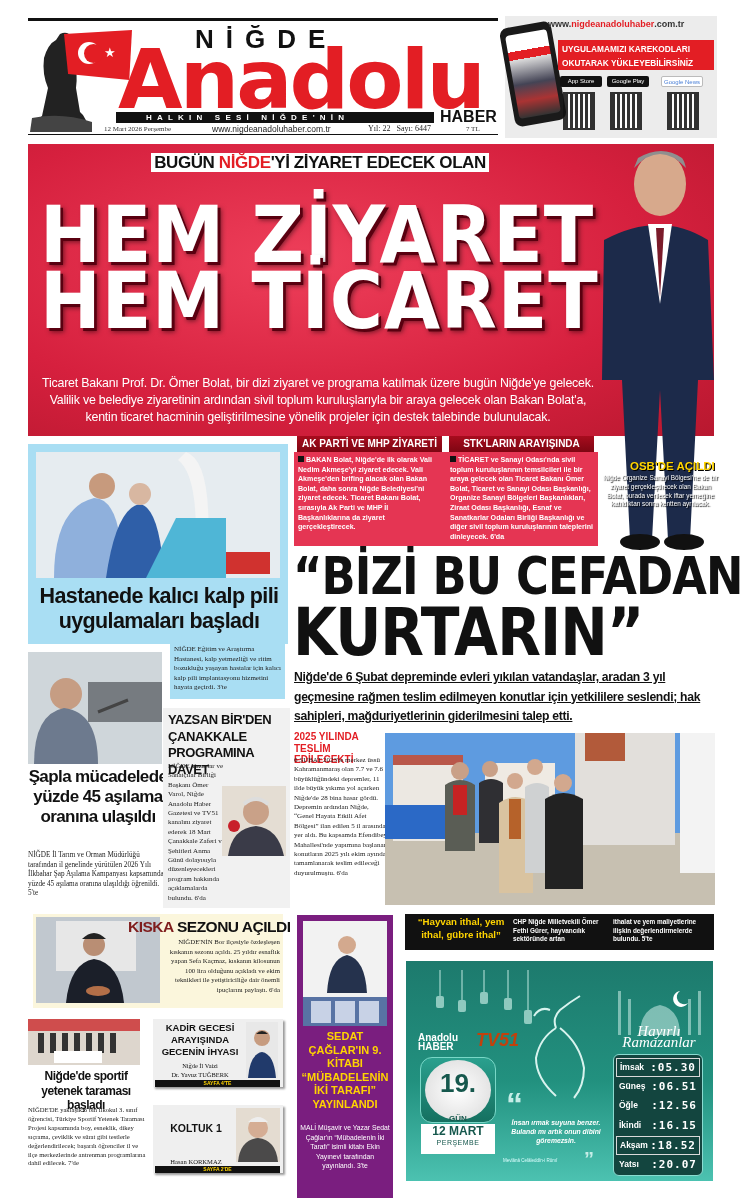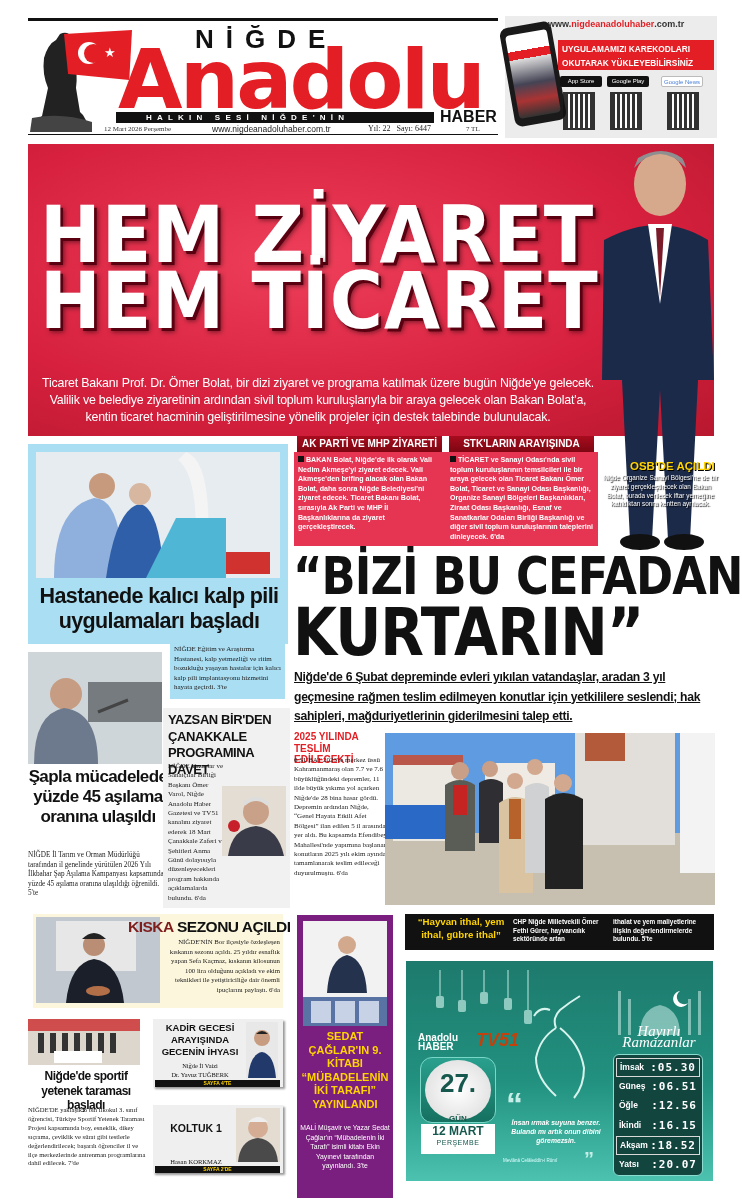--- a/index.html
+++ b/index.html
@@ -140,21 +140,21 @@
 <div class="abs" id="promo-red">UYGULAMAMIZI KAREKODLARI OKUTARAK YÜKLEYEBİLİRSİNİZ</div>
 <div class="abs store" style="left:560px;top:76px">App Store</div>
 <div class="abs store" style="left:607px;top:76px">Google Play</div>
 <div class="abs store" style="left:661px;top:76px;background:#fff;color:#4a7fd6;border:1px solid #bbb">Google News</div>
 <div class="abs qr" style="left:563px;top:92px"></div>
 <div class="abs qr" style="left:610px;top:92px"></div>
 <div class="abs qr" style="left:667px;top:92px"></div>
 
 <div class="abs" id="hero"></div>
 <div class="abs" id="hero-kicker">
-  <br>
+  <span class="kick-line"><span>BUGÜN </span><span class="red">NİĞDE</span><span>'Yİ ZİYARET EDECEK OLAN</span></span><br>
 </div>
 <div class="abs" id="hero-h1">
   <div>HEM ZİYARET</div>
   <div>HEM TİCARET</div>
 </div>
 <div class="abs" id="hero-body">Ticaret Bakanı Prof. Dr. Ömer Bolat, bir dizi ziyaret ve programa katılmak üzere bugün Niğde'ye gelecek. Valilik ve belediye ziyaretinin ardından sivil toplum kuruluşlarıyla bir araya gelecek olan Bakan Bolat'a, kentin ticaret hacminin geliştirilmesine yönelik projeler için destek talebinde bulunulacak.</div>
 <svg class="abs" id="minister" viewBox="0 0 116 410">
   <ellipse cx="62" cy="44" rx="26" ry="32" fill="#d7a98c"></ellipse>
   <path d="M36 28 q26-28 52 0 q-2-8-4-10 q-20-14-44 0z" fill="#8f8f8f"></path>
   <path d="M6 100 q56-30 104 0 l6 140 h-16 l-8 160 h-22 l-8-150 l-8 150 h-22 l-8-160 h-20z" fill="#1c2a4a"></path>
@@ -333,21 +333,21 @@
       <path d="M60 6 q-10 6-20 14 q-8 8-4 18"></path>
       <path d="M36 38 q-16 10-20 30 q0 20 20 38"></path>
       <path d="M40 38 q20 16 24 40 q0 18-10 30"></path>
       <path d="M30 20 q-10-4-16 6"></path>
     </g>
 </svg>
 <div class="abs" id="ram-logo" style="width:56px">Anadolu HABER</div>
 <div class="abs" id="tv51">TV51</div>
 <div class="abs" id="day-box"></div>
 <div class="abs" id="day-circle"></div>
-<div class="abs" id="day-num">27.</div>
+<div class="abs" id="day-num">19.</div>
 <div class="abs" id="day-gun">GÜN</div>
 <div class="abs" id="date-box">
   <div id="date-d">12 MART</div>
   <div id="date-w">PERŞEMBE</div>
 </div>
 <div class="abs" id="qmark-o">“</div>
 <div class="abs" id="quote-txt">İnsan ırmak suyuna benzer. Bulandı mı artık onun dibini göremezsin.</div>
 <div class="abs" id="quote-auth">Mevlânâ Celâleddîn-i Rûmî</div>
 <div class="abs" id="qmark-c">”</div>
 <svg class="abs" style="left:614px;top:985px;width:92px;height:50px" viewBox="0 0 92 50">

